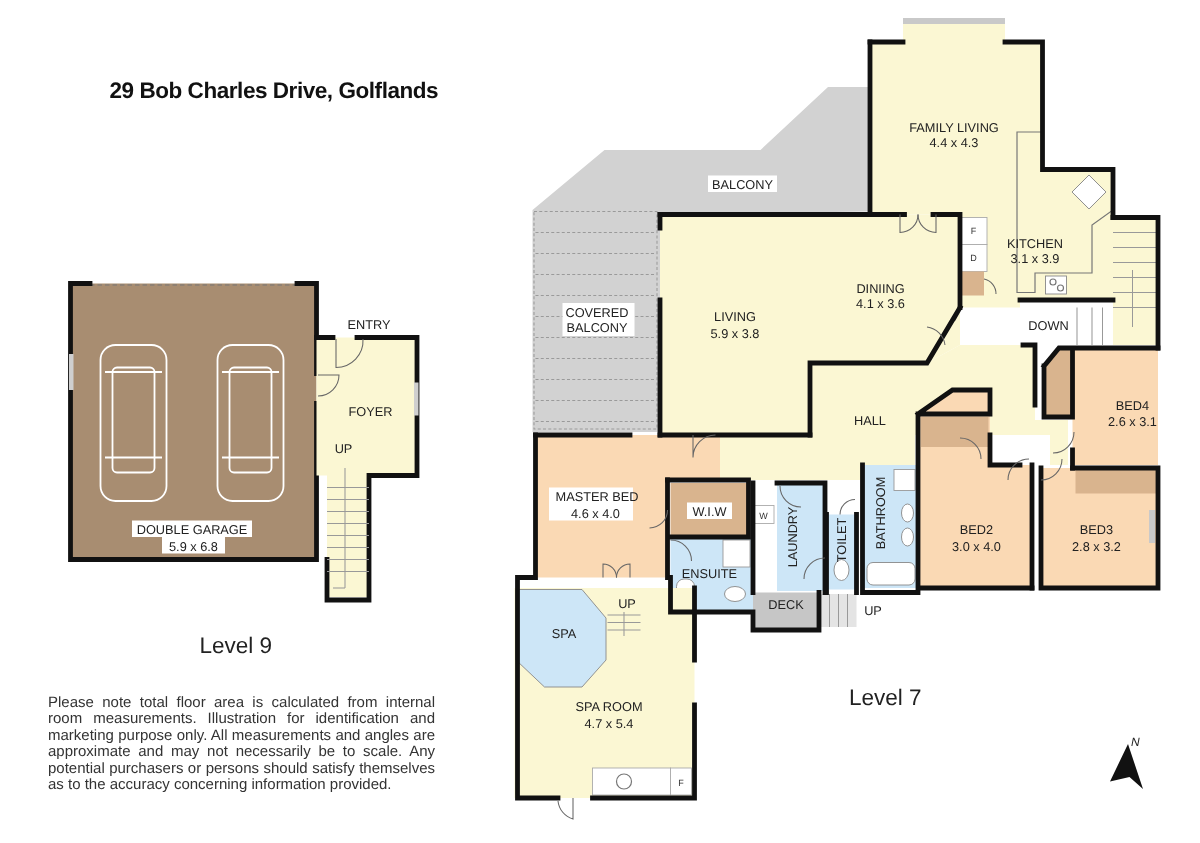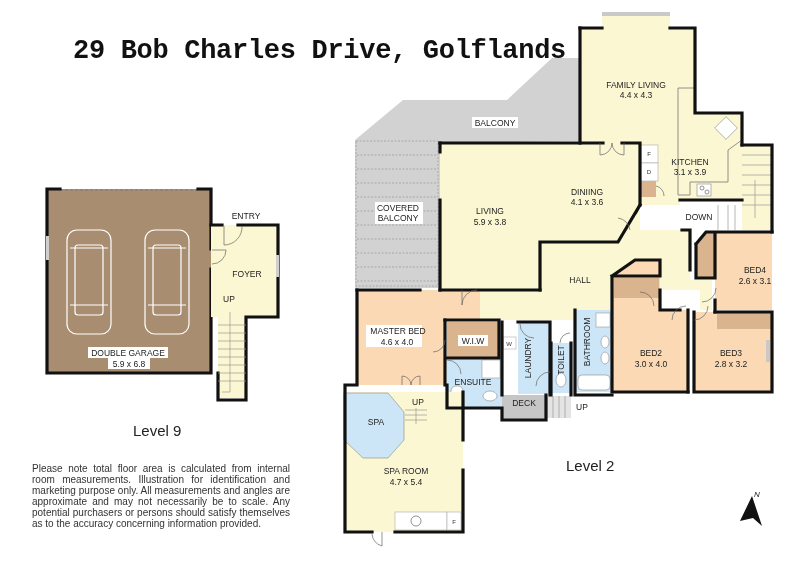--- a/index.html
+++ b/index.html
@@ -1,17 +1,17 @@
 <!DOCTYPE html>
 <html><head>
   <meta charset="utf-8">
   <style>
     html, body { margin: 0; padding: 0; background: #ffffff; }
     body { width: 800px; height: 562px; position: relative; overflow: hidden; font-family: "Liberation Sans", sans-serif; }
-    .title { position: absolute; left: 73px; top: 36px; font-family: Liberation Mono, monospace; font-weight: bold; font-size: 27px; color: #111; letter-spacing: -0.3px; }
+    .title { position: absolute; left: 73px; top: 52px; font-family: Liberation Sans, sans-serif; font-weight: bold; font-size: 15px; color: #111; letter-spacing: -0.3px; }
     .level-label { position: absolute; font-size: 15px; color: #222; }
     .disclaimer { position: absolute; left: 32px; top: 463px; width: 258px; font-size: 10px; line-height: 11px; color: #333; text-align: justify; }
     svg.plan { position: absolute; left: 0; top: 0; }
     .rl { font-family: "Liberation Sans", sans-serif; font-size: 8.5px; fill: #222; }
     .rl-sm { font-family: "Liberation Sans", sans-serif; font-size: 6px; fill: #333; }
     .wall { stroke: #111; stroke-width: 3.2; fill: none; stroke-linecap: square; }
     .thin { stroke: #777; stroke-width: 0.8; fill: none; }
     .door { stroke: #666; stroke-width: 0.7; fill: none; }
     .stair { stroke: #999; stroke-width: 0.7; fill: none; }
     .lblbg { fill: #ffffff; }
@@ -248,20 +248,20 @@
     <text class="rl" x="524" y="406" text-anchor="middle">DECK</text>
     <text class="rl" x="582" y="410" text-anchor="middle">UP</text>
     <text class="rl" x="418" y="405" text-anchor="middle">UP</text>
     <text class="rl" x="376" y="425" text-anchor="middle">SPA</text>
     <text class="rl" x="406" y="474" text-anchor="middle">SPA ROOM</text>
     <text class="rl" x="406" y="485" text-anchor="middle">4.7 x 5.4</text>
   </g>
 </svg>
 
 <div class="level-label" style="left:133px; top:422px;">Level 9</div>
-<div class="level-label" style="left:566px; top:457px;">Level 2</div>
+<div class="level-label" style="left:566px; top:457px;">Level 7</div>
 
 <div class="disclaimer">Please note total floor area is calculated from internal room measurements.  Illustration for identification and marketing purpose only.  All measurements and angles are approximate and may not necessarily be to scale.   Any potential purchasers or persons should satisfy themselves as to the accuracy concerning information provided.</div>
 
 <div class="north-n">N</div>
 <svg class="north" width="30" height="36" viewBox="0 0 30 36">
   <polygon points="16,4 26,34 17,26 4,29" fill="#111"></polygon>
 </svg>
 
 </body></html>

